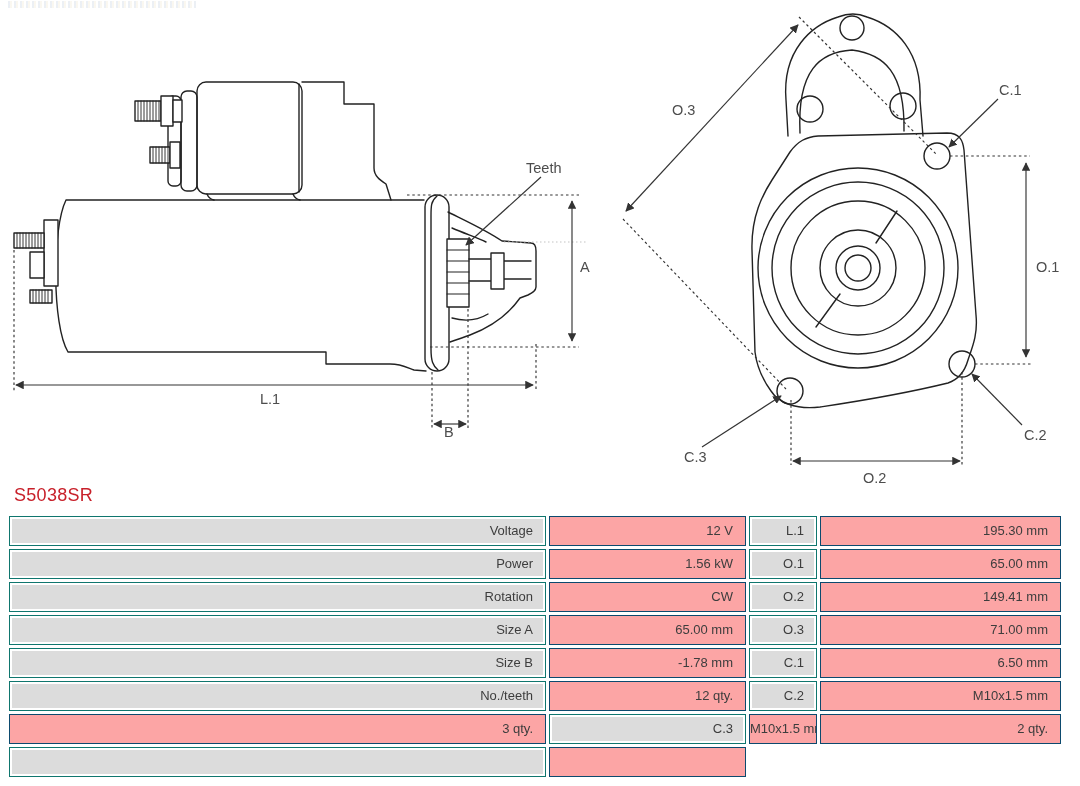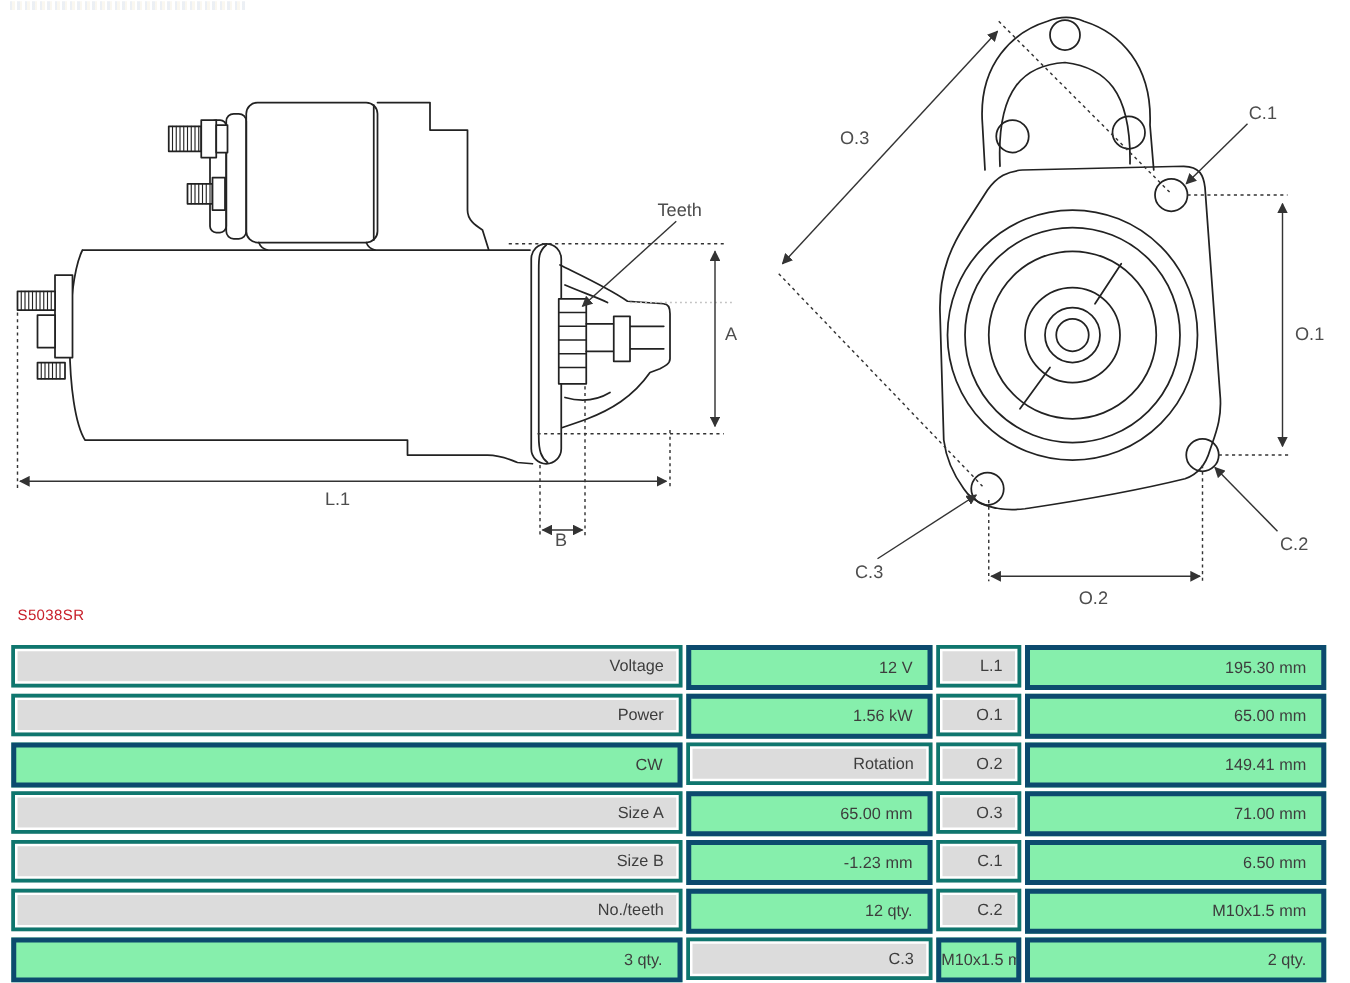--- a/index.html
+++ b/index.html
@@ -9,30 +9,30 @@
   
   .watermark{position:absolute;left:8px;top:1px;width:188px;height:7px;opacity:.55;
     background:repeating-linear-gradient(90deg,#dce3ec 0 2px,#f6f1e4 2px 4px,transparent 4px 6px);}
 
   
   .drawing{position:absolute;left:0;top:0;width:1080px;height:505px;}
   .drawing svg{display:block;}
   .dimlabel{font-size:14.5px;fill:#4d4d4d;}
 
   
-  .part-number{position:absolute;left:14px;top:485px;font-size:12px;font-weight:500;
+  .part-number{position:absolute;left:14px;top:485px;font-size:18px;font-weight:500;
     color:#c8202a;letter-spacing:.3px;}
 
   
   .spec-table{position:absolute;left:9px;top:516px;display:grid;
     grid-template-columns:537px 197px 68px 241px;gap:3px;width:1052px;}
   .cell{height:28px;line-height:28px;font-size:13px;color:#3d3d3d;
     text-align:right;padding-right:12px;box-sizing:content-box;white-space:nowrap;overflow:hidden;}
-  .cell.gray{background:#dcdcdc;border:3px solid #0f766e;box-shadow:inset 0 0 0 2px #ffffff;}
-  .cell.white{background:#86efac;border:4px solid #0c4a6e;}
+  .cell.gray{background:#dcdcdc;border:1px solid #0f766e;box-shadow:inset 0 0 0 2px #ffffff;}
+  .cell.white{background:#fca5a5;border:1px solid #0c4a6e;}
 </style>
 </head>
 <body>
 
 <div class="watermark"></div>
 
 <div class="drawing">
 <svg width="1080" height="505" viewBox="0 0 1080 505">
   <defs>
     <marker id="ah" viewBox="0 0 10 10" refX="9" refY="5" markerWidth="7.5" markerHeight="7.5" orient="auto-start-reverse">
@@ -159,32 +159,32 @@
   <div class="cell gray">Voltage</div>
   <div class="cell white">12 V</div>
   <div class="cell gray">L.1</div>
   <div class="cell white">195.30 mm</div>
 
   <div class="cell gray">Power</div>
   <div class="cell white">1.56 kW</div>
   <div class="cell gray">O.1</div>
   <div class="cell white">65.00 mm</div>
 
+  <div class="cell gray">Rotation</div>
   <div class="cell white">CW</div>
-  <div class="cell gray">Rotation</div>
   <div class="cell gray">O.2</div>
   <div class="cell white">149.41 mm</div>
 
   <div class="cell gray">Size A</div>
   <div class="cell white">65.00 mm</div>
   <div class="cell gray">O.3</div>
   <div class="cell white">71.00 mm</div>
 
   <div class="cell gray">Size B</div>
-  <div class="cell white">-1.23 mm</div>
+  <div class="cell white">-1.78 mm</div>
   <div class="cell gray">C.1</div>
   <div class="cell white">6.50 mm</div>
 
   <div class="cell gray">No./teeth</div>
   <div class="cell white">12 qty.</div>
   <div class="cell gray">C.2</div>
   <div class="cell white">M10x1.5 mm</div>
 
   <div class="cell white">3 qty.</div>
   <div class="cell gray">C.3</div>

